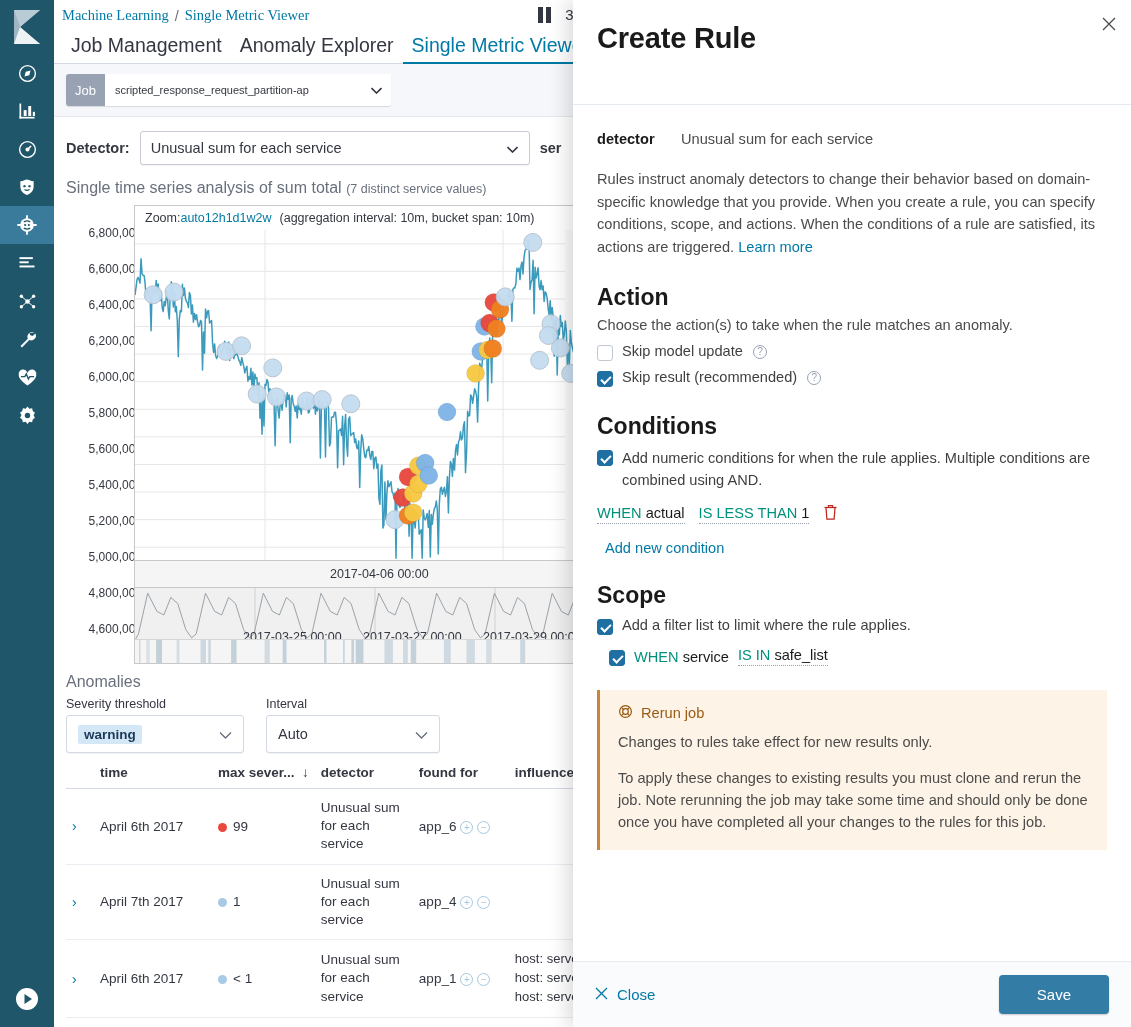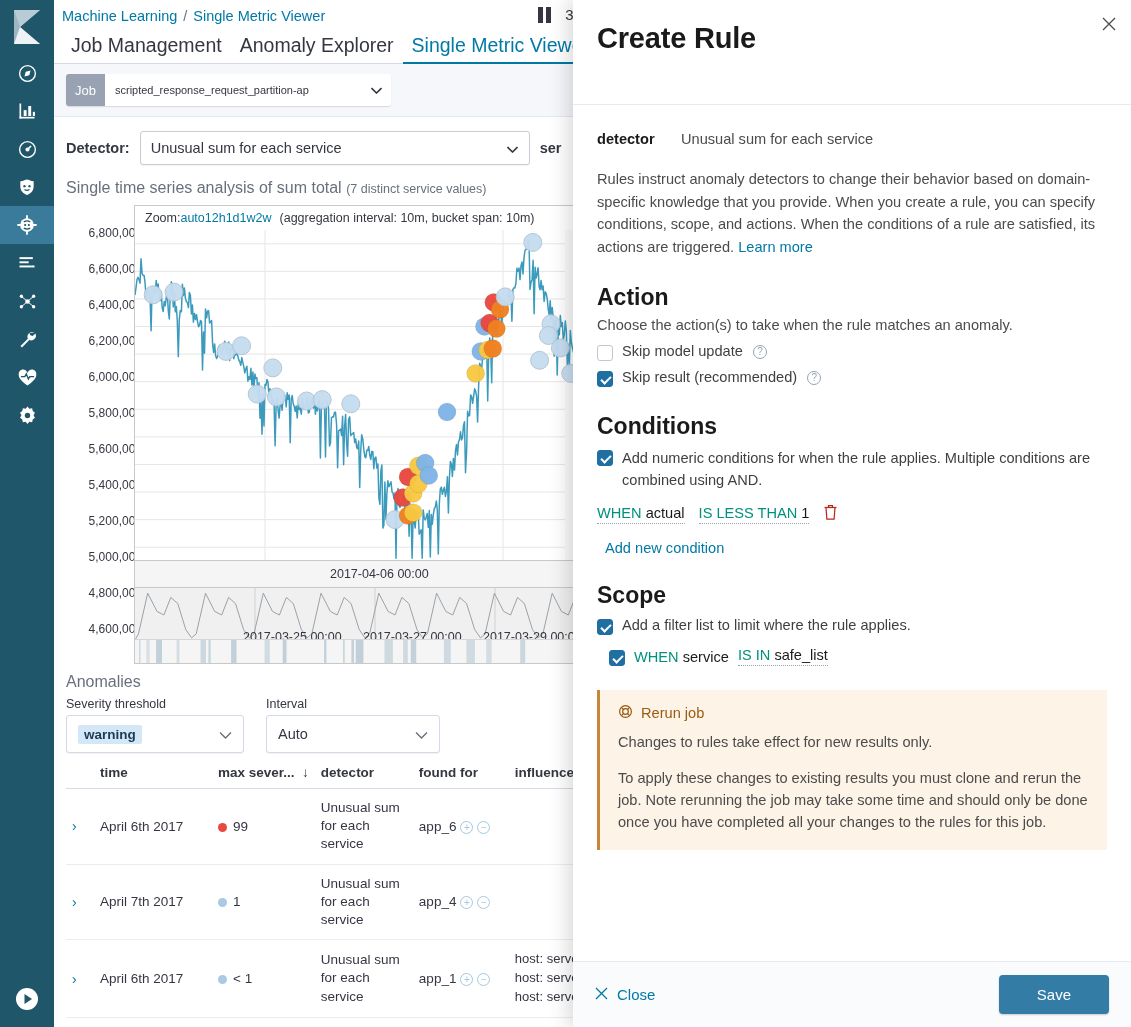--- a/index.html
+++ b/index.html
@@ -28,21 +28,21 @@
 
   
   .app {
     position: absolute; left: 54px; top: 0; width: 1077px; height: 1027px;
     background:#fff; overflow: hidden;
   }
   .breadcrumbs {
     height: 26px; padding: 5px 0 0 8px; font-size: 14.5px; color:#0079a5; display:flex; align-items:center;
   }
   .breadcrumbs .sep { color:#69707d; margin: 0 6px; }
-  .bc-link { color:#0079a5; cursor:pointer; }
+  .bc-link { color:#0079a5; cursor:pointer;font-family:Liberation Serif, serif; }
   .topright {
     position:absolute; right: 549px; top: 6px; display:flex; align-items:center; gap: 14px;
     font-size: 15px; color:#343741;
   }
   .pause-ico { display:flex; gap:3px; }
   .pause-ico i { display:block; width:5px; height:16px; background:#343741; }
 
   .tabs {
     height: 38px; display:flex; align-items:flex-end; gap: 0px;
     border-bottom: 1px solid #d3dae6; padding-left: 8px;

